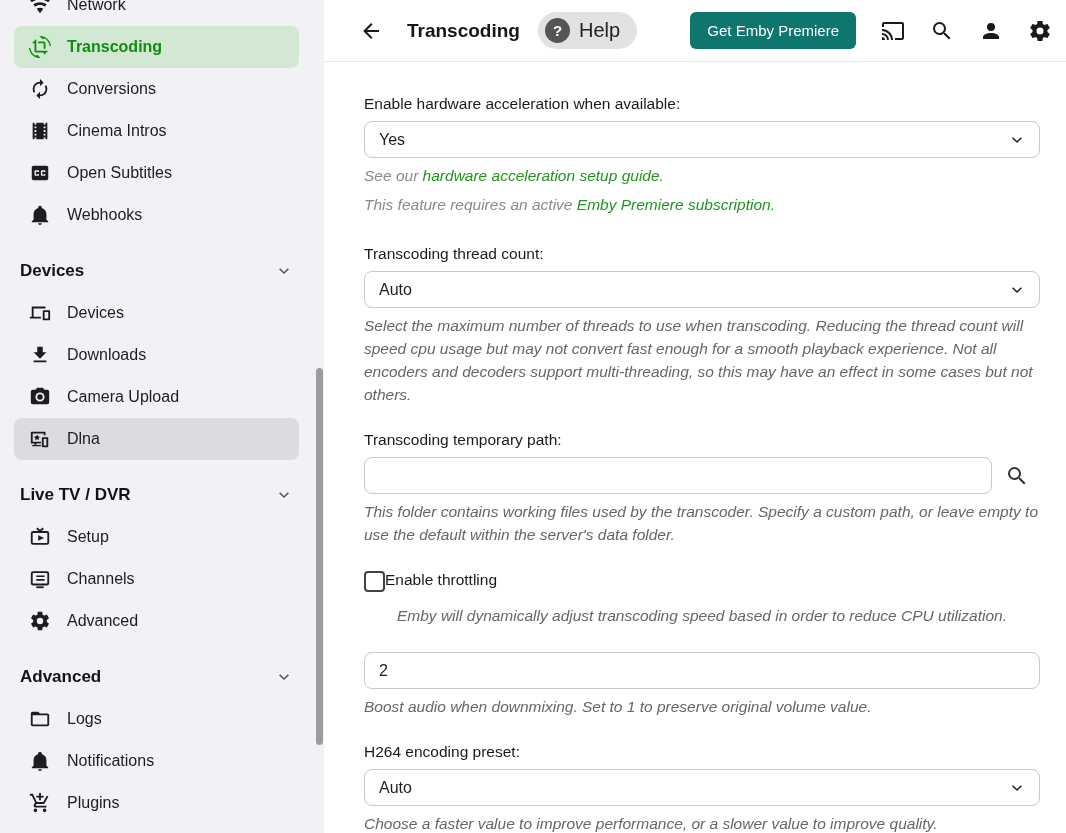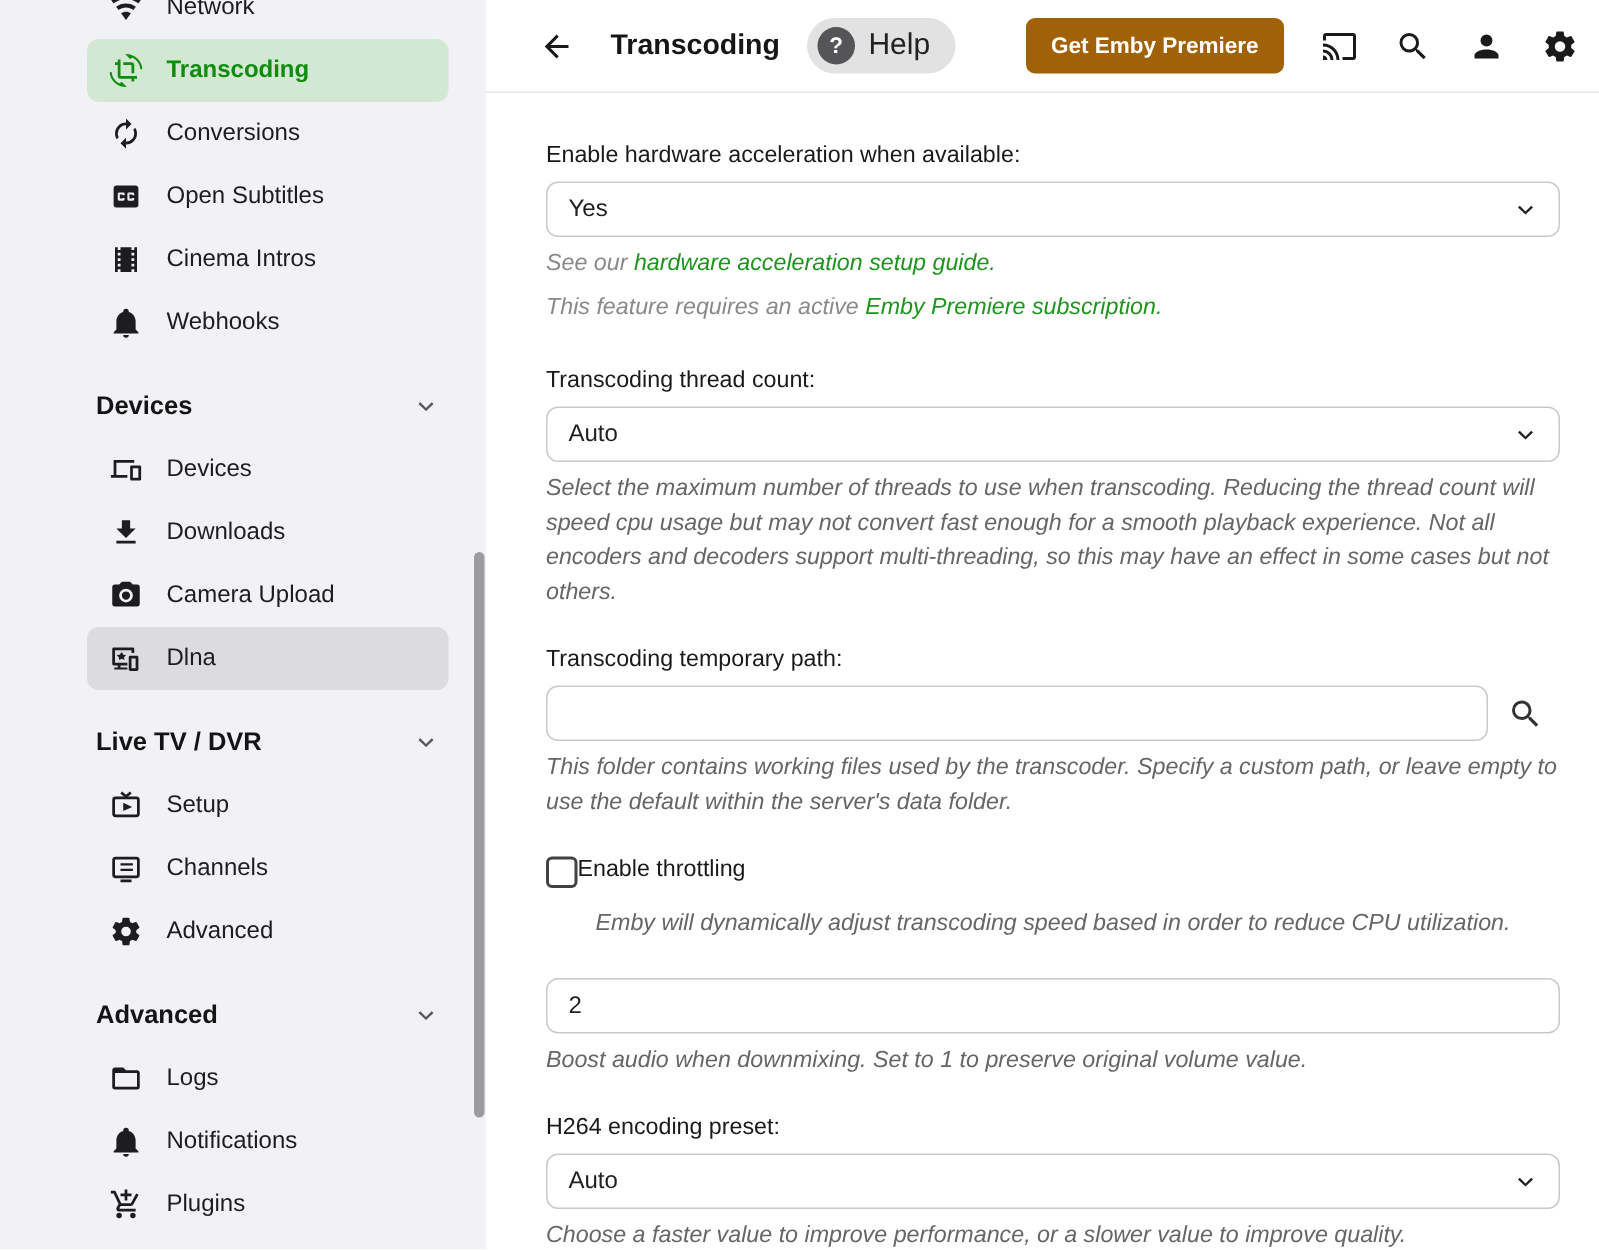--- a/index.html
+++ b/index.html
@@ -3,41 +3,41 @@
 <meta charset="utf-8">
 <style>
   * { box-sizing: border-box; }
   html,body { margin:0; padding:0; }
   body {
     width:1066px; height:833px; overflow:hidden;
     font-family:"Liberation Sans", sans-serif;
     display:flex; background:#fff; color:#1b1b1d;
   }
   
-  .sidebar { width:324px; flex-shrink:0; background:#f1f1f6; position:relative; overflow:hidden;padding-left:44px; }
+  .sidebar { width:324px; flex-shrink:0; background:#f1f1f6; position:relative; overflow:hidden; }
   .nav { margin-top:-16px; }
   .nav-item { height:42px; display:flex; align-items:center; padding-left:28px; font-size:16px; color:#1d1d1f; cursor:pointer; }
   .nav-icon { width:24px; height:24px; margin-right:15px; flex-shrink:0; display:flex; align-items:center; justify-content:center; color:#1d1d1f; }
   .nav-icon svg { width:22px; height:22px; }
   .nav-item.sel-green { background:#d3e8d3; border-radius:8px; margin:0 25px 0 14px; padding-left:14px; color:#0f8d0f; font-weight:bold; }
   .nav-item.sel-green .nav-icon { color:#0f8d0f; }
   .nav-item.sel-gray { background:#dcdce0; border-radius:8px; margin:0 25px 0 14px; padding-left:14px; }
   .nav-section { height:42px; margin-top:14px; display:flex; align-items:center; justify-content:space-between; padding:0 30px 0 20px; font-size:17px; font-weight:bold; color:#141414; cursor:pointer; }
   .nav-section .chev { color:#555; display:flex; }
   .sb-thumb { position:absolute; right:1px; top:368px; width:7px; height:377px; background:#9b9ba0; border-radius:4px; }
   
   .main { flex:1; display:flex; flex-direction:column; background:#fff; min-width:0; }
   .topbar { height:62px; flex-shrink:0; display:flex; align-items:center; padding:0 14px 0 35px; border-bottom:1px solid #e7e7e7; }
   .back-btn { width:24px; height:24px; color:#1a1a1a; cursor:pointer; display:flex; }
   .page-title { font-size:19px; font-weight:bold; margin-left:24px; color:#161616; }
   .help-pill { margin-left:18px; height:37px; background:#e2e2e3; border-radius:19px; display:flex; align-items:center; gap:9px; padding:0 17px 0 7px; cursor:pointer; }
   .help-q { width:25px; height:25px; border-radius:50%; background:#555557; color:#fff; font-size:15px; font-weight:bold; display:flex; align-items:center; justify-content:center; }
   .help-txt { font-size:20px; color:#222; }
   .top-spacer { flex:1; }
-  .premiere-btn { height:37px; background:#a16207; border:none; border-radius:6px; color:#fff; font-family:inherit; font-size:15px; font-weight:bold; padding:0 17px; cursor:pointer; }
+  .premiere-btn { height:37px; background:#0f766e; border:none; border-radius:6px; color:#fff; font-family:inherit; font-size:15px; font-weight:normal; padding:0 17px; cursor:pointer; }
   .top-icon { width:24px; height:24px; margin-left:25px; color:#1a1a1a; cursor:pointer; display:flex; }
   .top-icon svg { width:24px; height:24px; }
   
   .content { padding:33px 26px 0 40px; overflow:hidden; }
   .field { margin-bottom:25px; }
   .field.big-gap { margin-bottom:29px; }
   .flabel { font-size:15.5px; color:#1a1a1a; margin-bottom:8px; }
   .fselect { width:676px; height:37px; border:1px solid #c9c9c9; border-radius:8px; background:#fff; display:flex; align-items:center; justify-content:space-between; padding:0 12px 0 14px; font-size:16px; color:#1f1f1f; cursor:pointer; }
   .fselect .chev { color:#222; display:flex; }
   .finput { width:676px; height:37px; border:1px solid #c9c9c9; border-radius:8px; background:#fff; font-family:inherit; font-size:16px; color:#1f1f1f; padding:0 14px; outline:none; }
@@ -81,33 +81,33 @@
           <svg viewBox="0 0 24 24">
             <path fill="currentColor" d="M12,6V9L16,5L12,1V4A8,8 0 0,0 4,12C4,13.57 4.46,15.03 5.24,16.26L6.7,14.8C6.25,13.97 6,13 6,12A6,6 0 0,1 12,6M18.76,7.74L17.3,9.2C17.74,10.04 18,11 18,12A6,6 0 0,1 12,18V15L8,19L12,23V20A8,8 0 0,0 20,12C20,10.43 19.54,8.97 18.76,7.74Z"></path>
           </svg>
         </span>
       <span class="nav-label">Conversions</span>
     </div>
 
     <div class="nav-item">
       <span class="nav-icon">
           <svg viewBox="0 0 24 24">
+            <path fill="currentColor" d="M18,3V5H16V3H8V5H6V3H4V21H6V19H8V21H16V19H18V21H20V3M8,17H6V15H8M8,13H6V11H8M8,9H6V7H8M18,17H16V15H18M18,13H16V11H18M18,9H16V7H18Z"></path>
+          </svg>
+        </span>
+      <span class="nav-label">Cinema Intros</span>
+    </div>
+
+    <div class="nav-item">
+      <span class="nav-icon">
+          <svg viewBox="0 0 24 24">
             <path fill="currentColor" d="M18,11H16.5V10.5H14.5V13.5H16.5V13H18V14A1,1 0 0,1 17,15H14A1,1 0 0,1 13,14V10A1,1 0 0,1 14,9H17A1,1 0 0,1 18,10M11,11H9.5V10.5H7.5V13.5H9.5V13H11V14A1,1 0 0,1 10,15H7A1,1 0 0,1 6,14V10A1,1 0 0,1 7,9H10A1,1 0 0,1 11,10M19,4H5C3.89,4 3,4.89 3,6V18A2,2 0 0,0 5,20H19A2,2 0 0,0 21,18V6C21,4.89 20.1,4 19,4Z"></path>
           </svg>
         </span>
       <span class="nav-label">Open Subtitles</span>
-    </div>
-
-    <div class="nav-item">
-      <span class="nav-icon">
-          <svg viewBox="0 0 24 24">
-            <path fill="currentColor" d="M18,3V5H16V3H8V5H6V3H4V21H6V19H8V21H16V19H18V21H20V3M8,17H6V15H8M8,13H6V11H8M8,9H6V7H8M18,17H16V15H18M18,13H16V11H18M18,9H16V7H18Z"></path>
-          </svg>
-        </span>
-      <span class="nav-label">Cinema Intros</span>
     </div>
 
     <div class="nav-item">
       <span class="nav-icon">
           <svg viewBox="0 0 24 24">
             <path fill="currentColor" d="M21,19V20H3V19L5,17V11C5,7.9 7.03,5.17 10,4.29C10,4.19 10,4.1 10,4A2,2 0 0,1 12,2A2,2 0 0,1 14,4C14,4.1 14,4.19 14,4.29C16.97,5.17 19,7.9 19,11V17L21,19M14,21A2,2 0 0,1 12,23A2,2 0 0,1 10,21H14Z"></path>
           </svg>
         </span>
       <span class="nav-label">Webhooks</span>
     </div>

